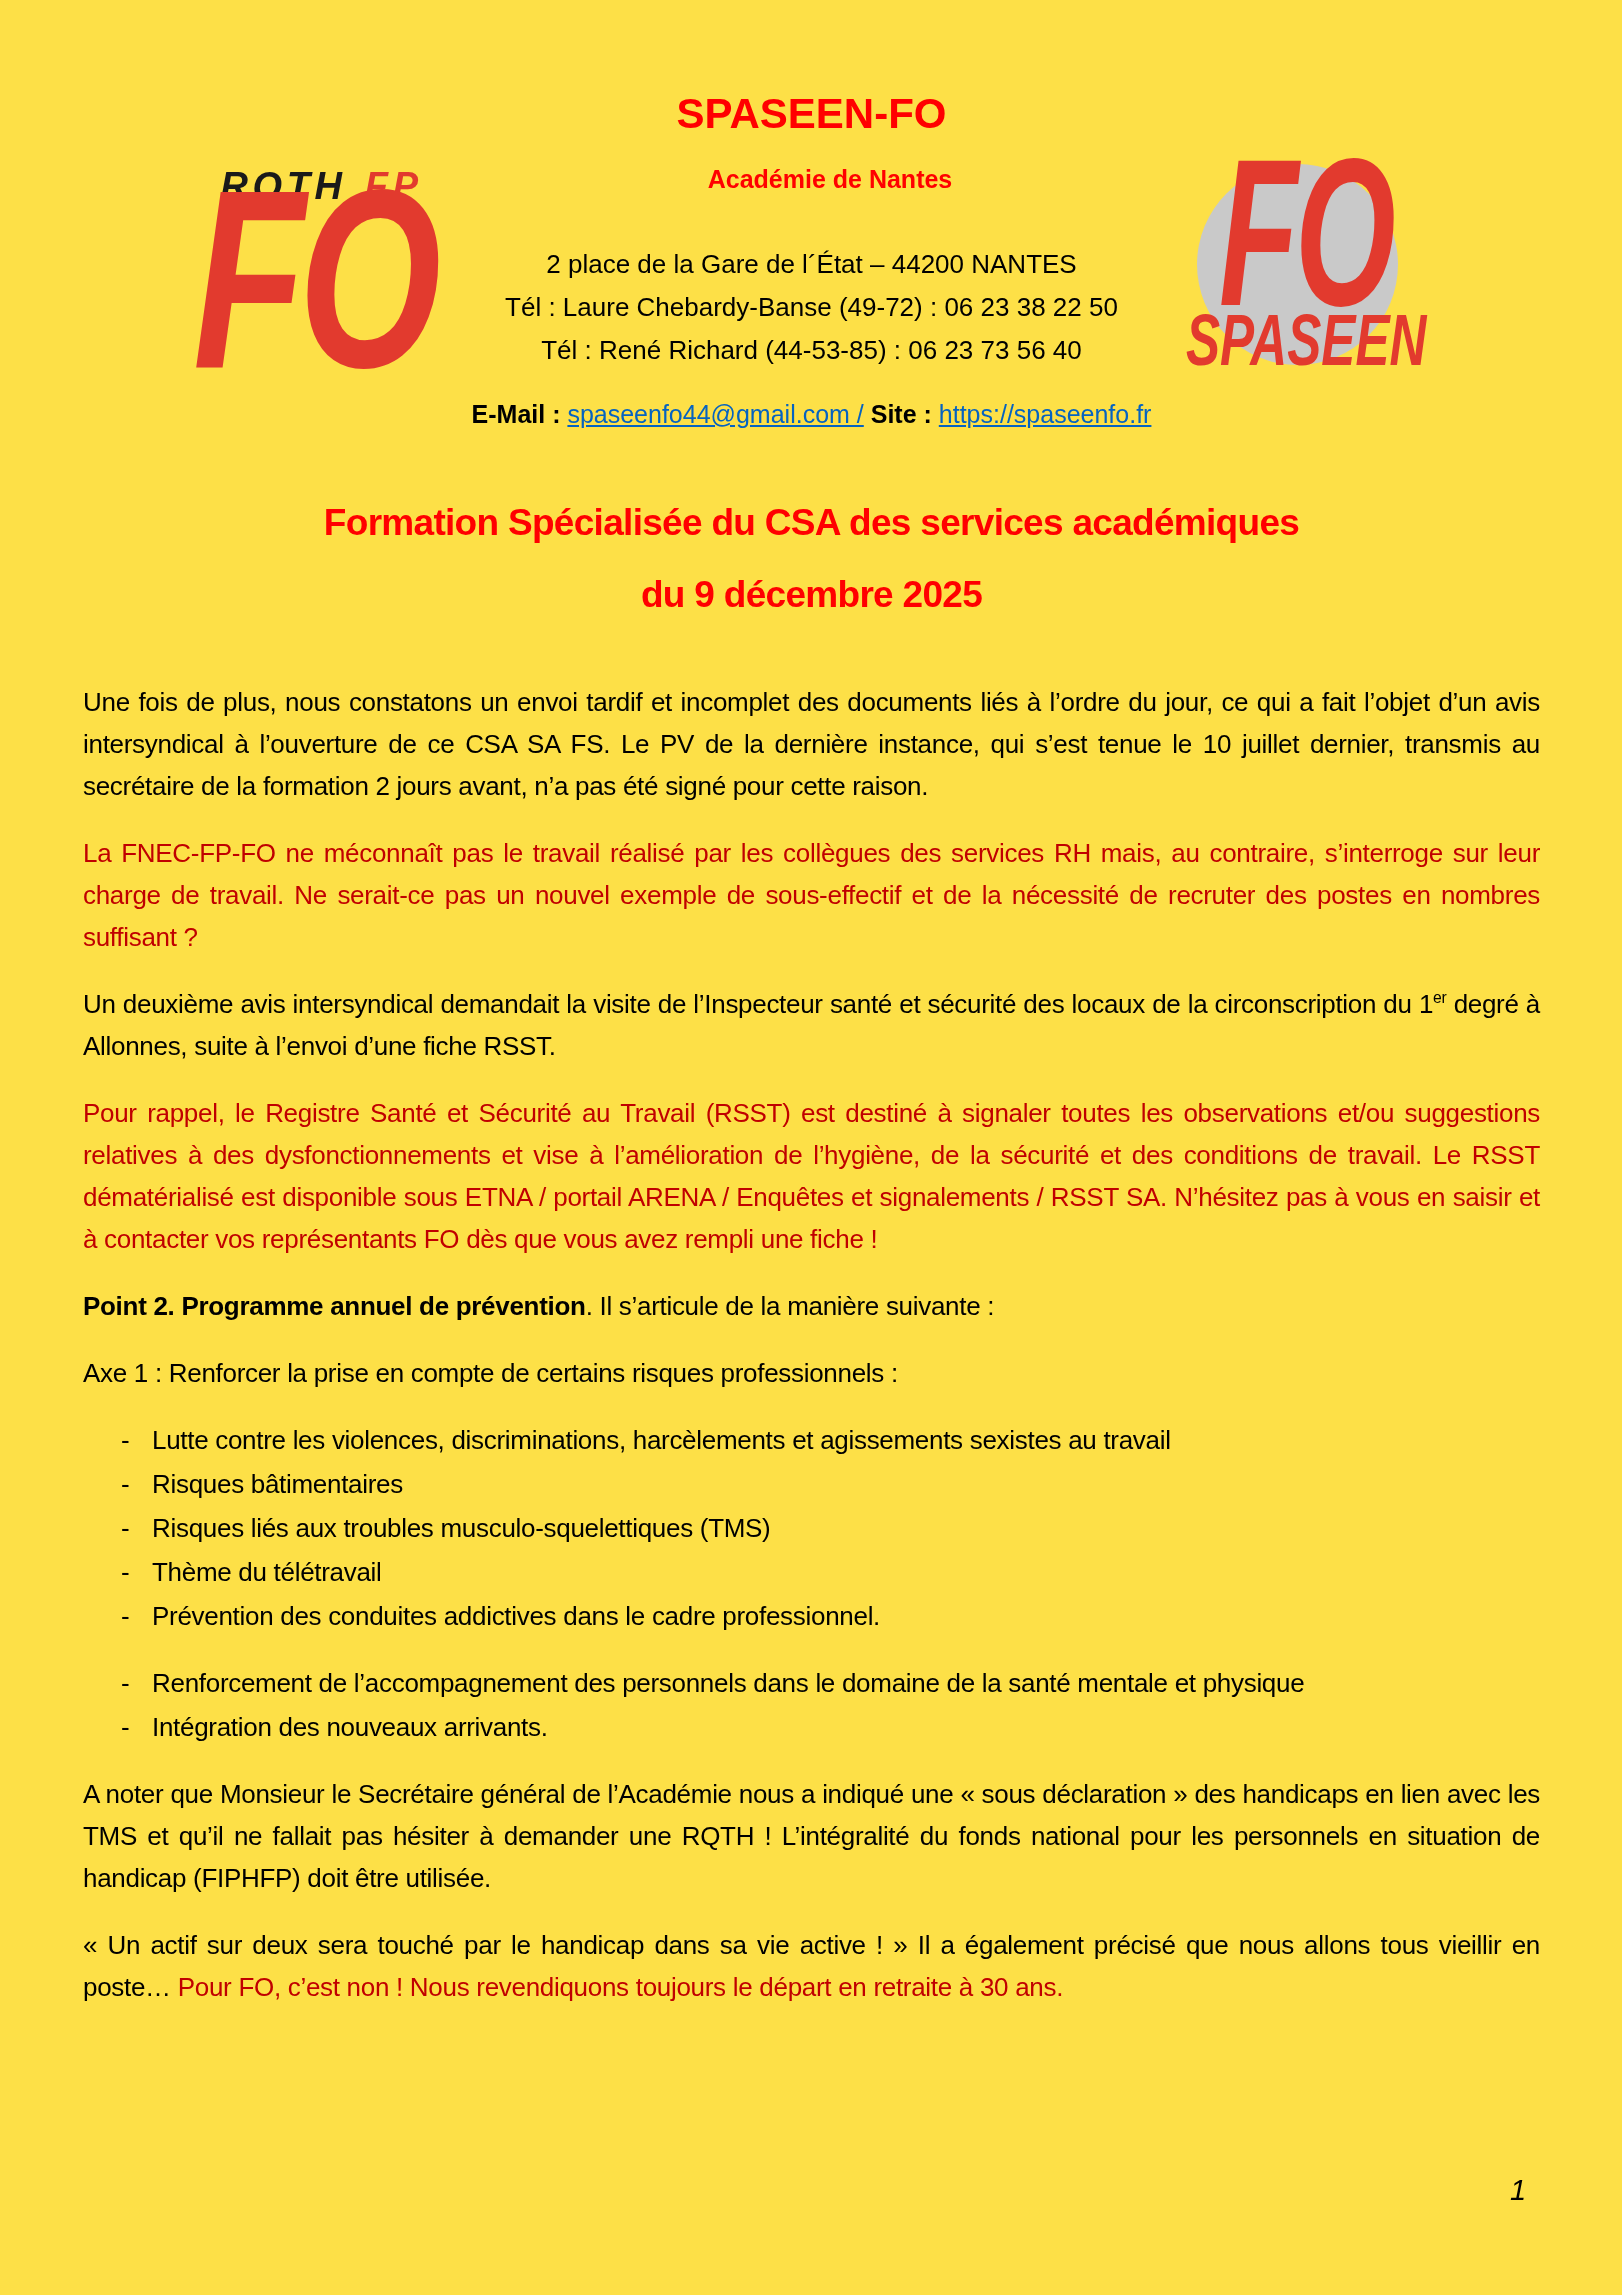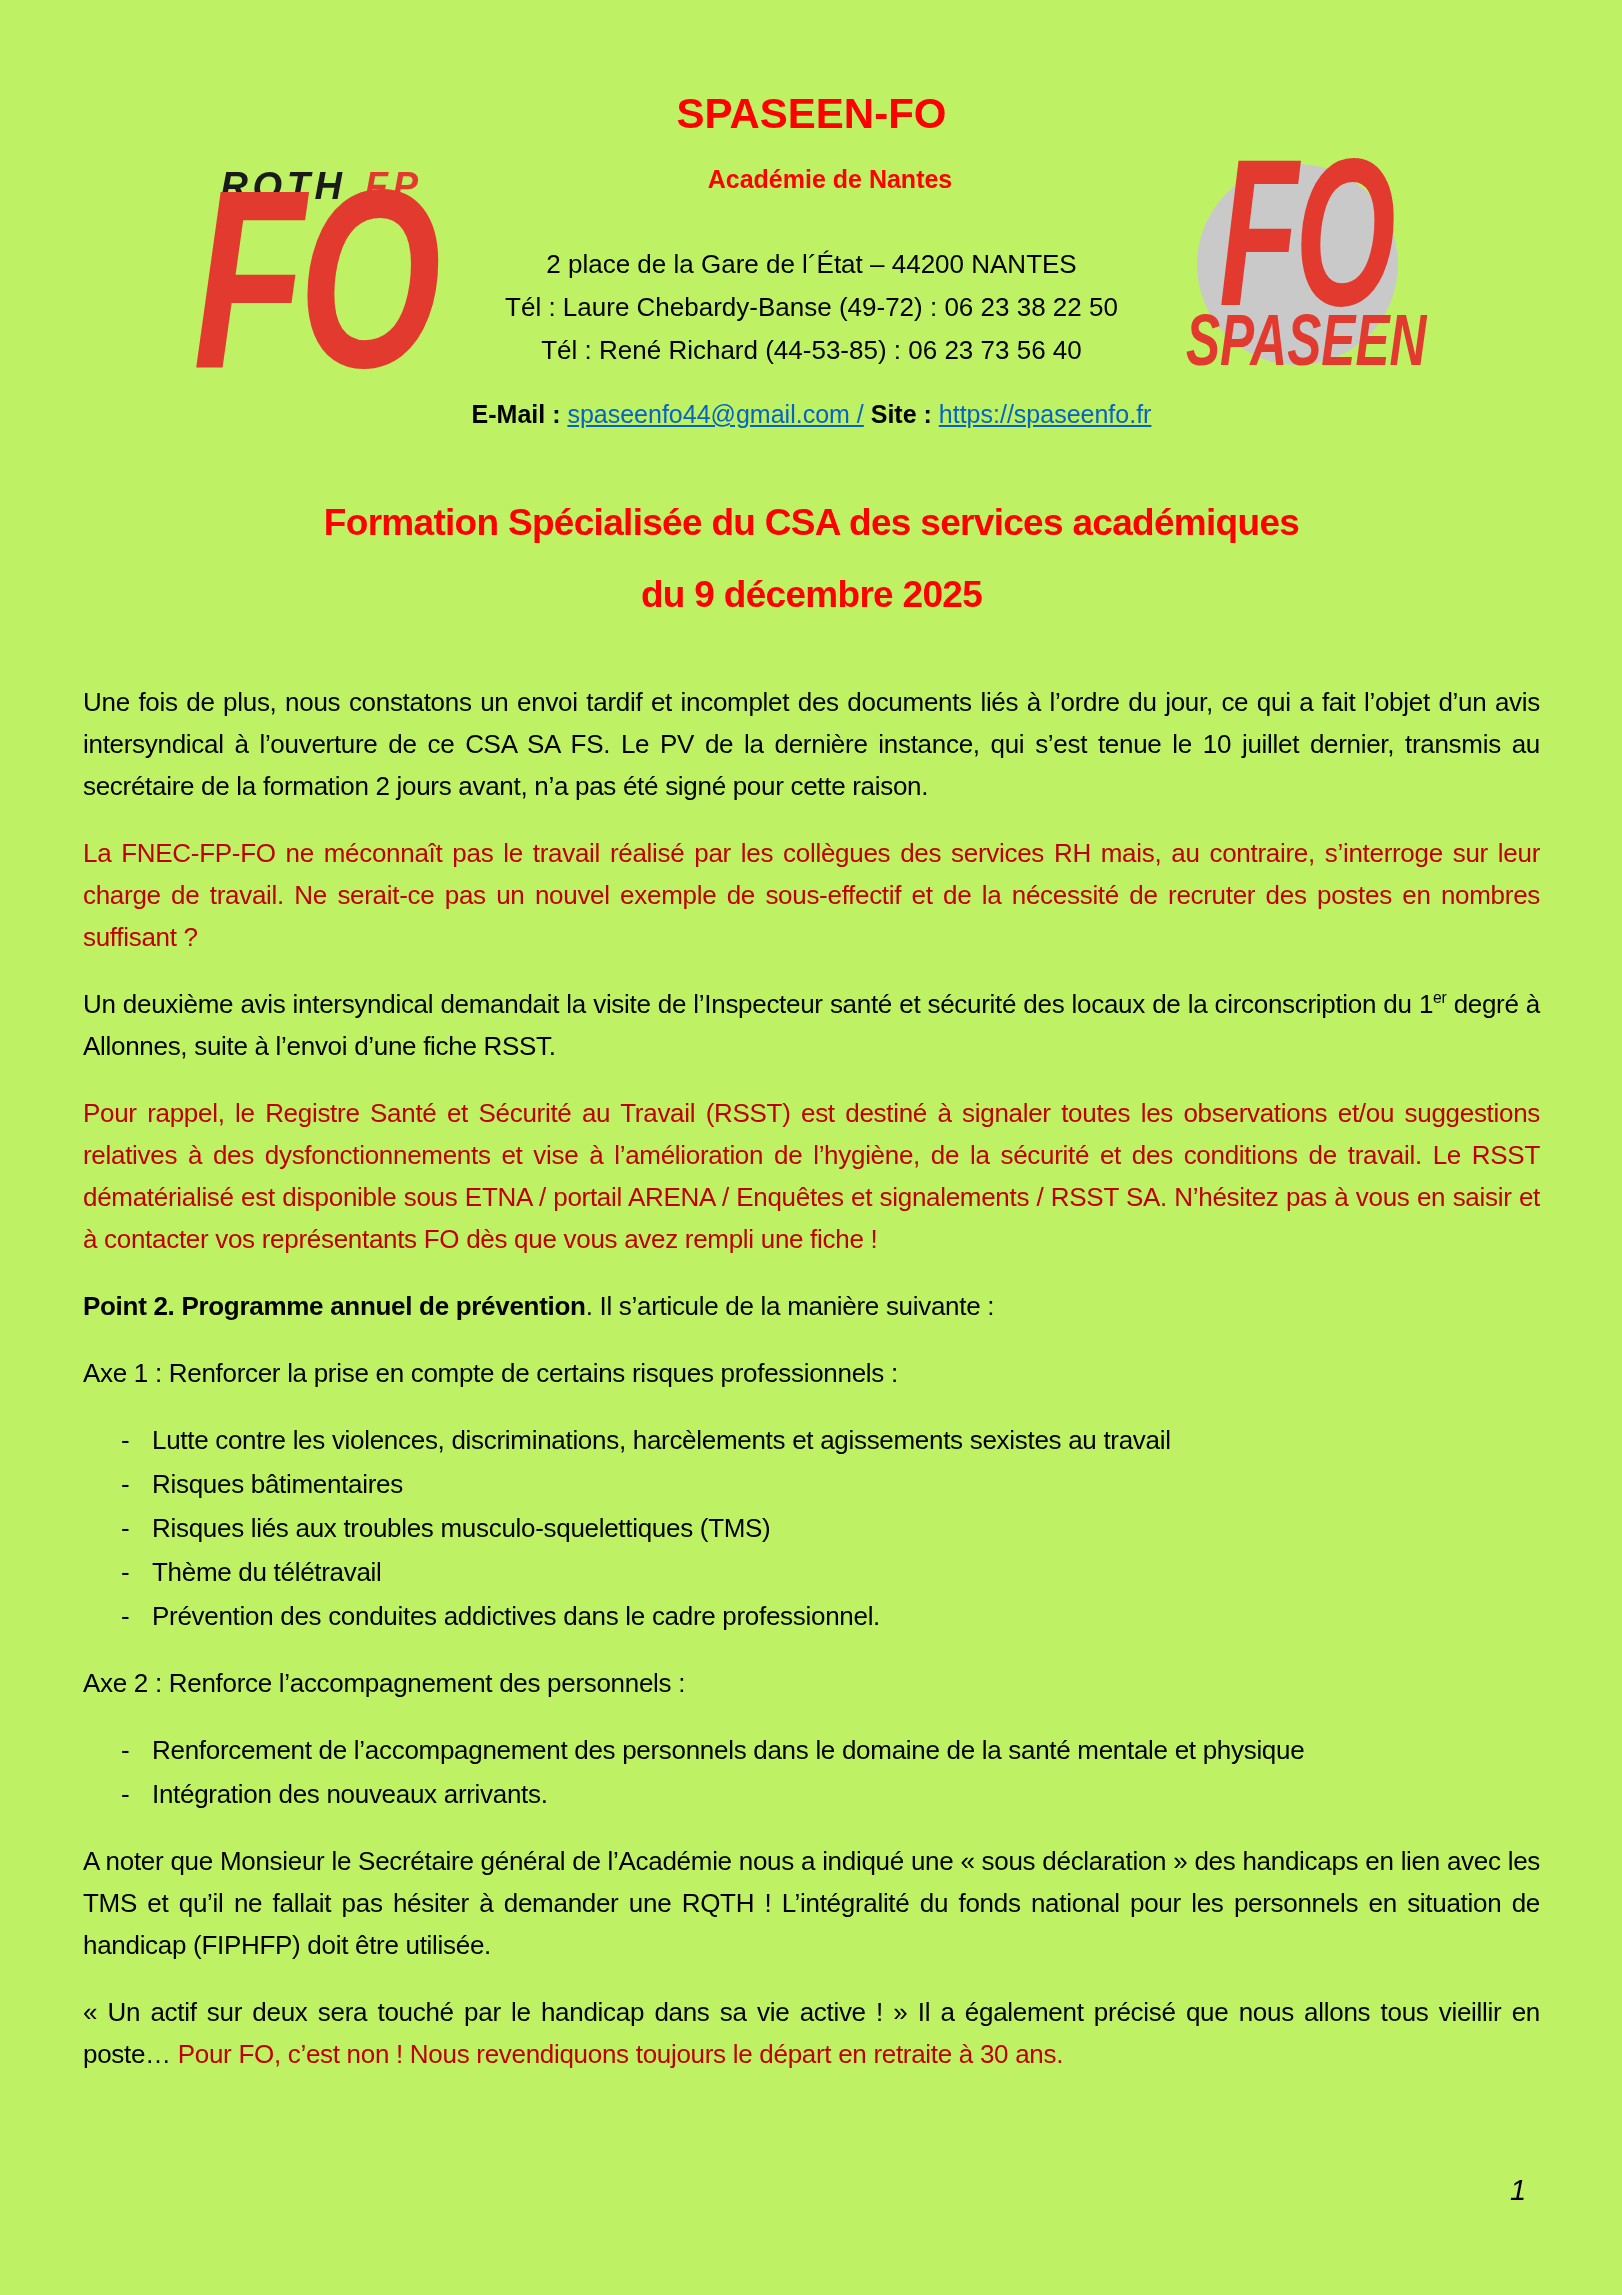--- a/index.html
+++ b/index.html
@@ -8,21 +8,21 @@
     --logo-red:#E23A2E;
     --link-blue:#0563C1;
     --circle-grey:#C9C9C9;
   }
   *{margin:0;padding:0;box-sizing:border-box;}
   html,body{background:#888;}
   body{font-family:"Liberation Sans",sans-serif;}
   .page{
     position:relative;
     width:1623px;height:2295px;
-    background:#bef264;
+    background:#fde047;
     color:#000;
     overflow:hidden;
     margin:0 auto;
   }
 
   
   .org-title{
     position:absolute;top:90px;left:0;width:100%;
     text-align:center;font-size:42px;font-weight:bold;
     color:var(--title-red);letter-spacing:0;
@@ -177,21 +177,20 @@
       <div class="li">
           <span class="dash">-</span>
           <span class="txt">Thème du télétravail</span>
         </div>
       <div class="li">
           <span class="dash">-</span>
           <span class="txt">Prévention des conduites addictives dans le cadre professionnel.</span>
         </div>
     </div>
 
-    <p>Axe 2 : Renforce l’accompagnement des personnels :</p>
 
     <div class="blist">
       <div class="li">
           <span class="dash">-</span>
           <span class="txt">Renforcement de l’accompagnement des personnels dans le domaine de la santé mentale et physique</span>
         </div>
       <div class="li">
           <span class="dash">-</span>
           <span class="txt">Intégration des nouveaux arrivants.</span>
         </div>

